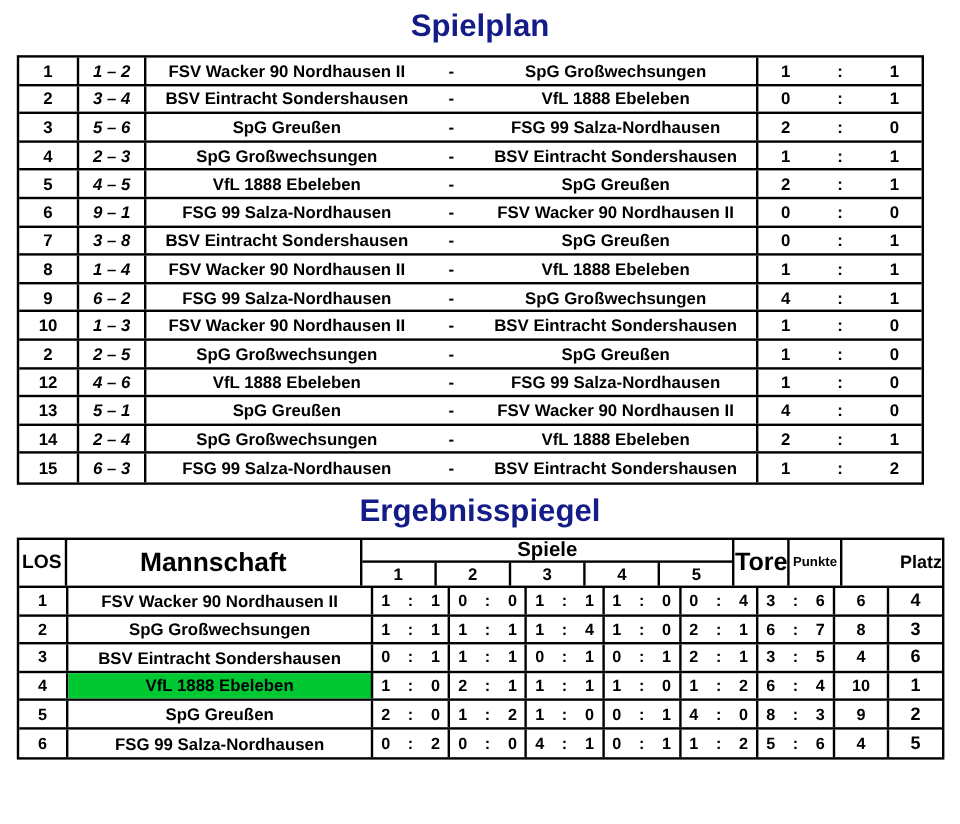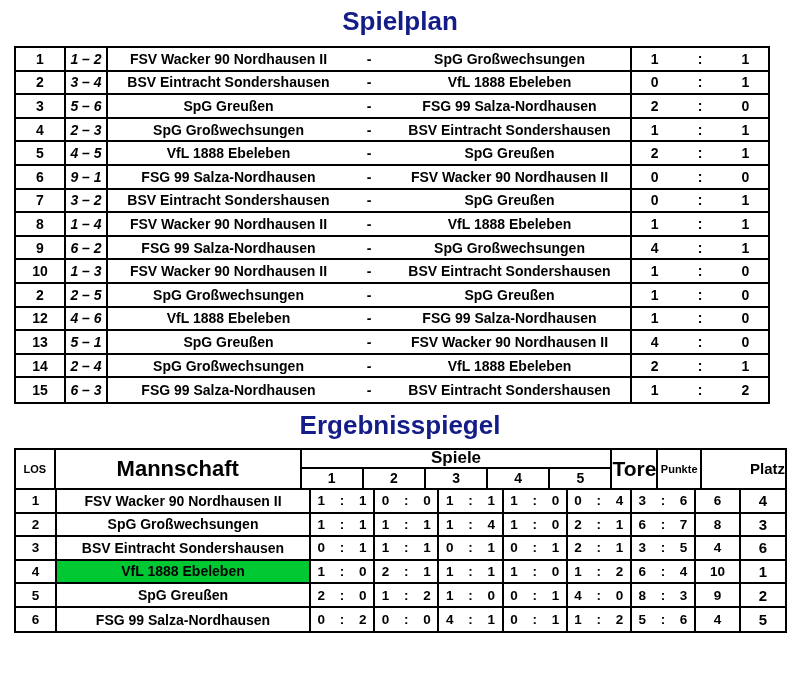--- a/index.html
+++ b/index.html
@@ -13,29 +13,29 @@
     text-align:center; color:var(--title-blue); font-size:26px;
     font-weight:bold; margin:4px 0 0 0; line-height:34px;
   }
   .tbl { border:2px solid var(--line); margin-left:14px; }
   
   #t1 { width:756px; margin-top:8px; }
   .t1-row { display:flex; height:23.6px; border-bottom:2px solid var(--line); font-size:14px; font-weight:bold; }
   .t1-row:last-child { border-bottom:none; }
   .cell { display:flex; align-items:center; justify-content:center; }
   .c-nr   { width:50px;  border-right:2px solid var(--line); }
-  .c-lot  { width:42px;  border-right:2px solid var(--line); font-style:italic; font-weight:bold; }
+  .c-lot  { width:56px;  border-right:2px solid var(--line); font-style:italic; font-weight:bold; }
   .c-teams{ flex:1; border-right:2px solid var(--line); display:flex; }
   .c-home { flex:1; } .c-dash { width:40px; } .c-away { flex:1; }
   .c-score{ width:136px; display:flex; }
   .c-score .part { flex:1; display:flex; align-items:center; justify-content:center; }
   
   #t2 { width:773px; margin-top:6px; }
   .t2-head { display:flex; height:40px; border-bottom:2px solid var(--line); font-weight:bold; }
-  .h-los    { width:41px;  border-right:2px solid var(--line); font-size:11px; }
+  .h-los    { width:41px;  border-right:2px solid var(--line); font-size:16px; }
   .h-team   { width:254px; border-right:2px solid var(--line); font-size:22px; }
   .h-spiele { width:321px; border-right:2px solid var(--line); display:flex; flex-direction:column; }
   .h-spiele-top  { height:19px; border-bottom:2px solid var(--line); display:flex; align-items:center; justify-content:center; font-size:17px; }
   .h-spiele-nums { flex:1; display:flex; }
   .h-spiele-nums .num { flex:1; display:flex; align-items:center; justify-content:center; font-size:14px; border-right:2px solid var(--line); }
   .h-spiele-nums .num:last-child { border-right:none; }
   .h-tore   { width:46px; border-right:2px solid var(--line); font-size:21px; }
   .h-punkte { width:45px; border-right:2px solid var(--line); font-size:11px; }
   .h-platz  { flex:1; font-size:15px;margin-left:48px; }
   .t2-row { display:flex; height:23.6px; border-bottom:2px solid var(--line); font-weight:bold; }
@@ -141,21 +141,21 @@
     </div>
     <div class="c-score">
       <div class="part">0</div>
       <div class="part">:</div>
       <div class="part">0</div>
     </div>
   </div>
 
   <div class="t1-row">
     <div class="cell c-nr">7</div>
-    <div class="cell c-lot">3 – 2</div>
+    <div class="cell c-lot">3 – 8</div>
     <div class="c-teams">
       <div class="cell c-home">BSV Eintracht Sondershausen</div>
       <div class="cell c-dash">-</div>
       <div class="cell c-away">SpG Greußen</div>
     </div>
     <div class="c-score">
       <div class="part">0</div>
       <div class="part">:</div>
       <div class="part">1</div>
     </div>

